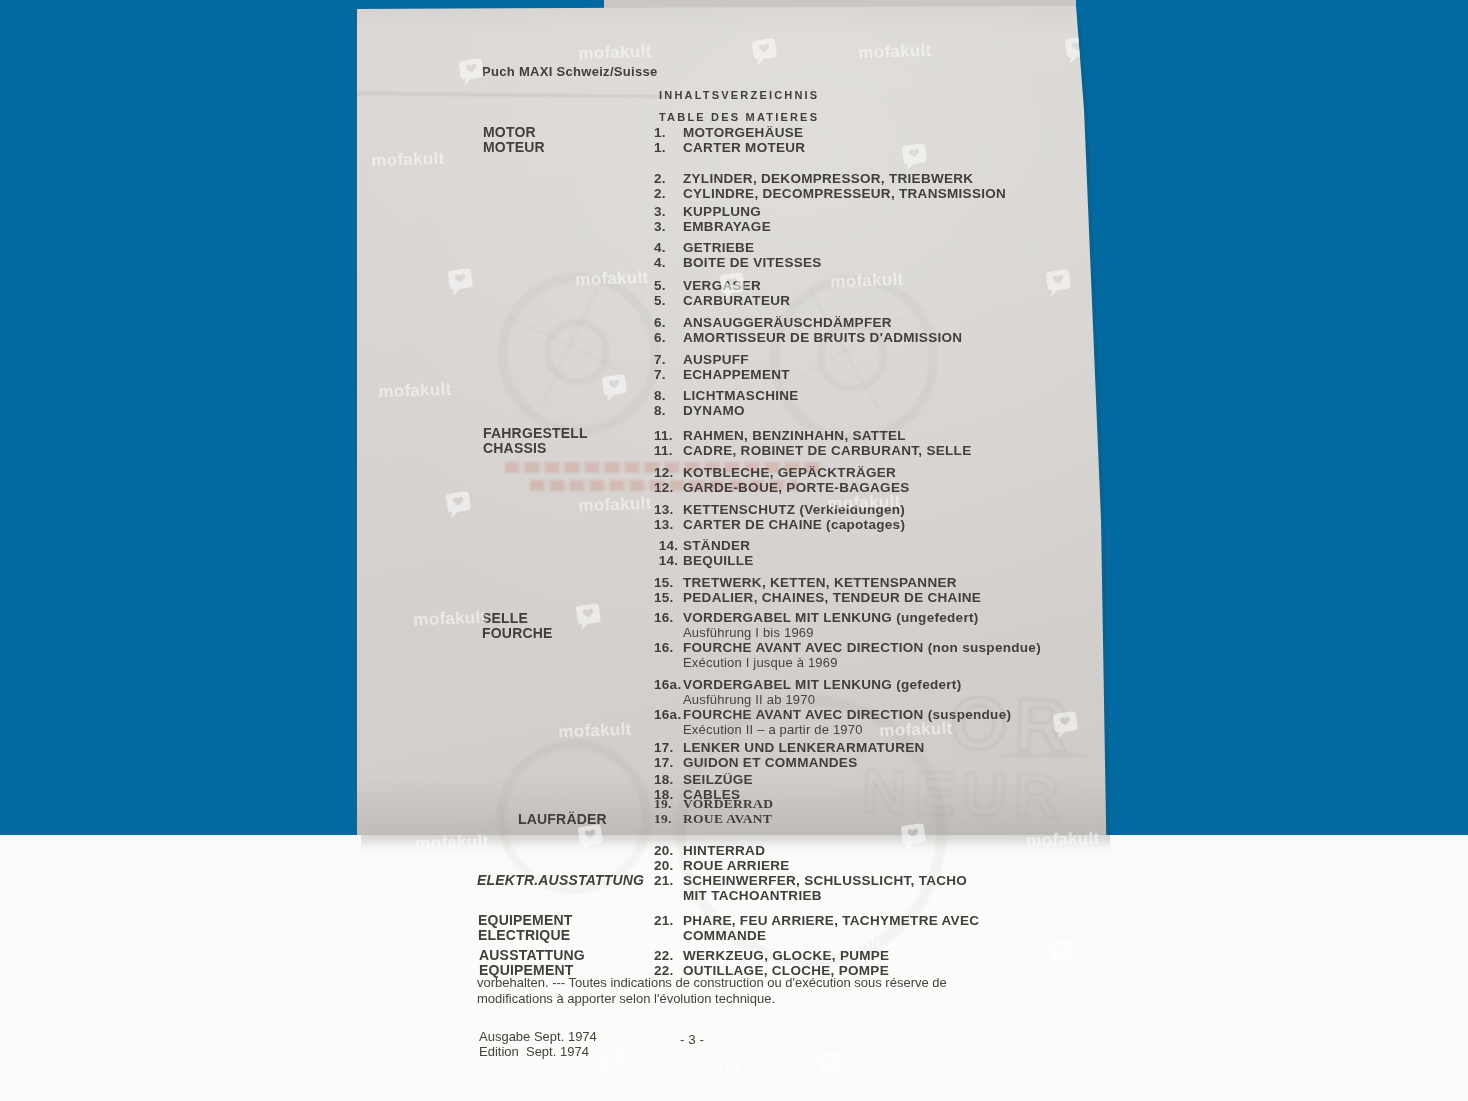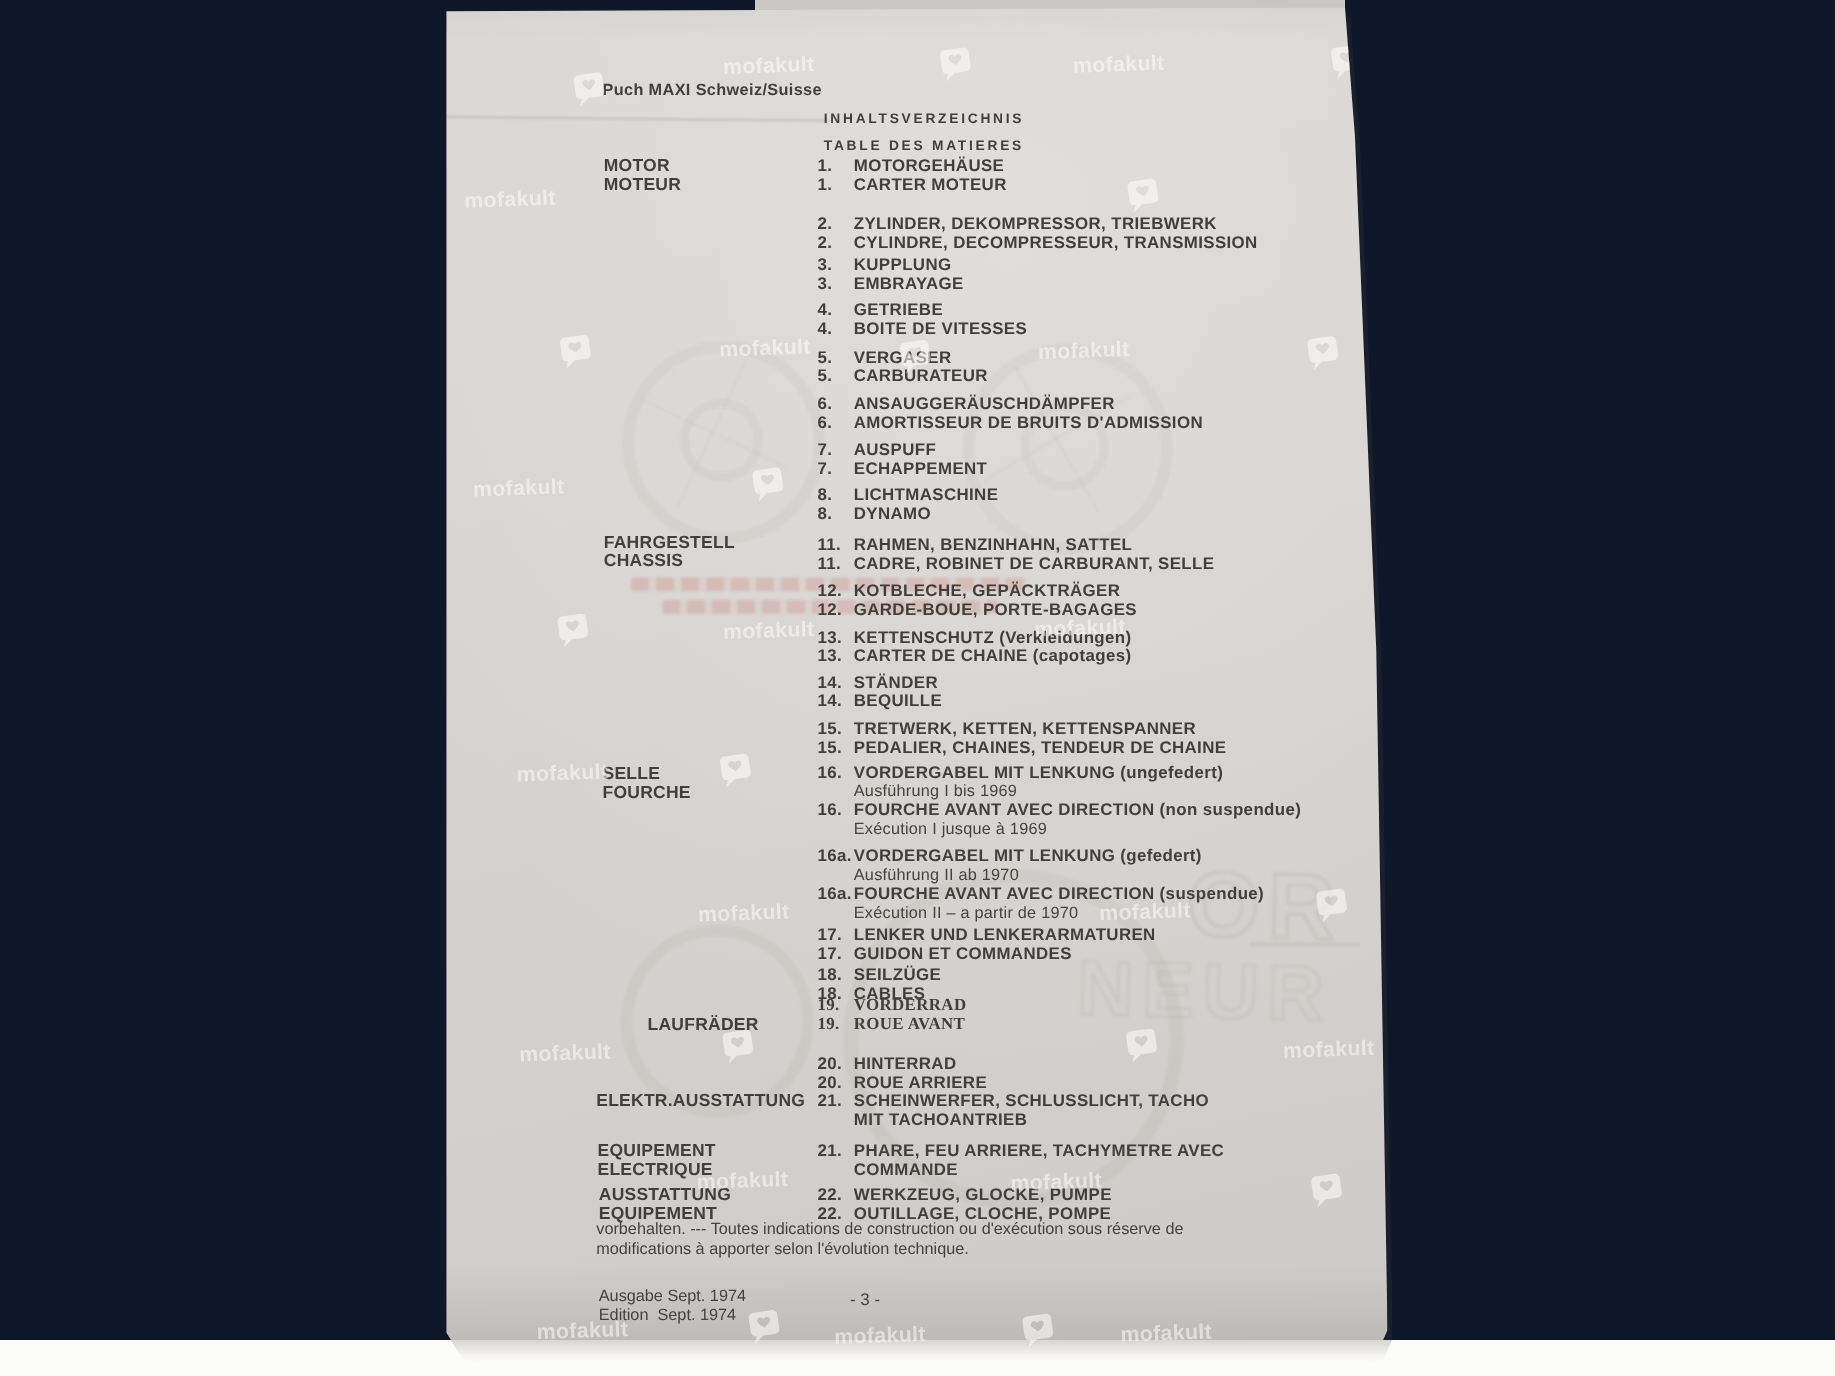--- a/index.html
+++ b/index.html
@@ -1,18 +1,18 @@
 <!DOCTYPE html>
 <html><head>
 <meta charset="utf-8">
 <style>
   html,body{margin:0;padding:0;}
   body{width:1468px;height:1101px;overflow:hidden;background:#fbfbfa;
        font-family:"Liberation Sans","DejaVu Sans",sans-serif;}
-  .stage{position:relative;width:1468px;height:1072px;background:#0f172a;}
+  .stage{position:relative;width:1468px;height:835px;background:#0369a1;}
 
   
   .paper-shadow{position:absolute;inset:0;
     clip-path:polygon(357px 9px,1076px 6px,1084px 110px,1101px 520px,1110px 1064px,1103px 1080px,1088px 1085px,390px 1086px,366px 1080px,357px 1066px);
     background:rgba(70,64,58,.22);filter:blur(6px);transform:translate(4px,7px);}
   .backsheet{position:absolute;left:604px;top:0;width:472px;height:12px;background:#c9c6c3;border-radius:0 0 2px 2px;}
   .paper{position:absolute;inset:0;
     clip-path:polygon(357px 9px,1076px 6px,1084px 110px,1101px 520px,1110px 1064px,1103px 1080px,1088px 1085px,390px 1086px,366px 1080px,357px 1066px);
     background:linear-gradient(168deg,#dad7d4 0%,#d6d3d0 38%,#d2cfcc 72%,#cccac7 100%);}
   .paper-shade{position:absolute;inset:0;pointer-events:none;
@@ -106,21 +106,21 @@
           <div>FAHRGESTELL</div>
           <div>CHASSIS</div>
         </div>
         <div class="side-label" style="left: 482px; top: 611px;">
           <div>SELLE</div>
           <div>FOURCHE</div>
         </div>
         <div class="side-label" style="left: 479px; top: 812px; padding-left: 39px;">
           <div>LAUFRÄDER</div>
         </div>
-        <div class="side-label" style="left: 477px; top: 873px;">
+        <div class="side-label" style="left: 477px; top: 873px; font-style: italic;">
           <div>ELEKTR.AUSSTATTUNG</div>
         </div>
         <div class="side-label" style="left: 478px; top: 913px;">
           <div>EQUIPEMENT</div>
           <div>ELECTRIQUE</div>
         </div>
         <div class="side-label" style="left: 479px; top: 948px;">
           <div>AUSSTATTUNG</div>
           <div>EQUIPEMENT</div>
         </div>
@@ -227,21 +227,21 @@
         <div class="entry-group" style="top: 502px;">
           <div class="entry-line">
             <span class="num">13.</span>
             <span class="txt">KETTENSCHUTZ (Verkleidungen)</span>
           </div>
           <div class="entry-line">
             <span class="num">13.</span>
             <span class="txt">CARTER DE CHAINE (capotages)</span>
           </div>
         </div>
-        <div class="entry-group" style="top: 538px;">
+        <div class="entry-group" style="top: 538px; text-align: center;">
           <div class="entry-line">
             <span class="num">14.</span>
             <span class="txt">STÄNDER</span>
           </div>
           <div class="entry-line">
             <span class="num">14.</span>
             <span class="txt">BEQUILLE</span>
           </div>
         </div>
         <div class="entry-group" style="top: 575px;">

